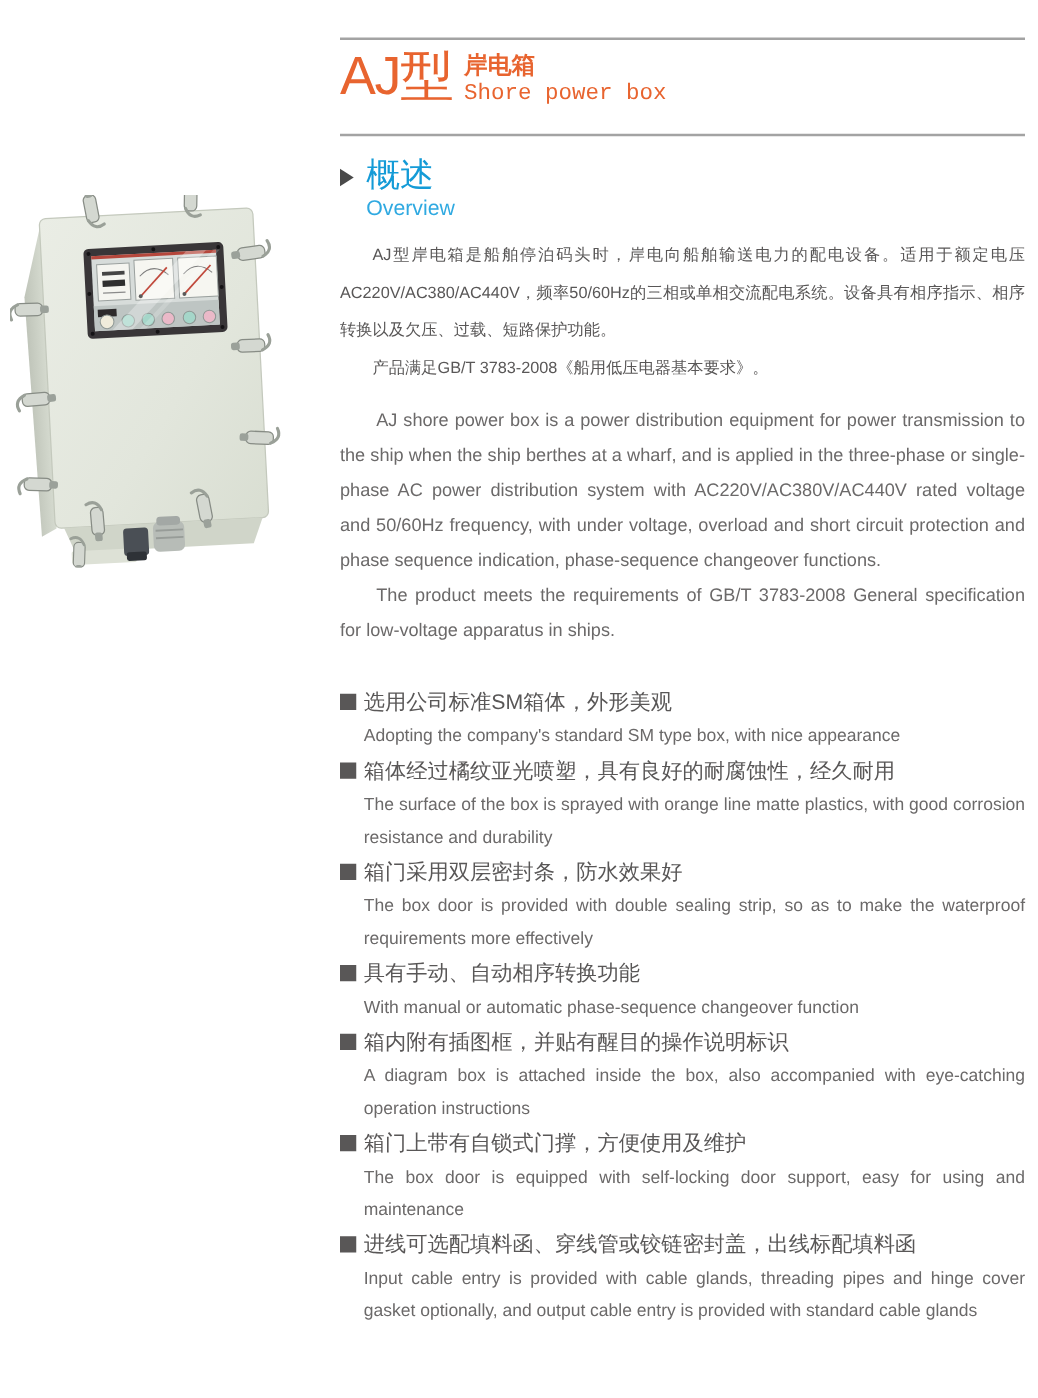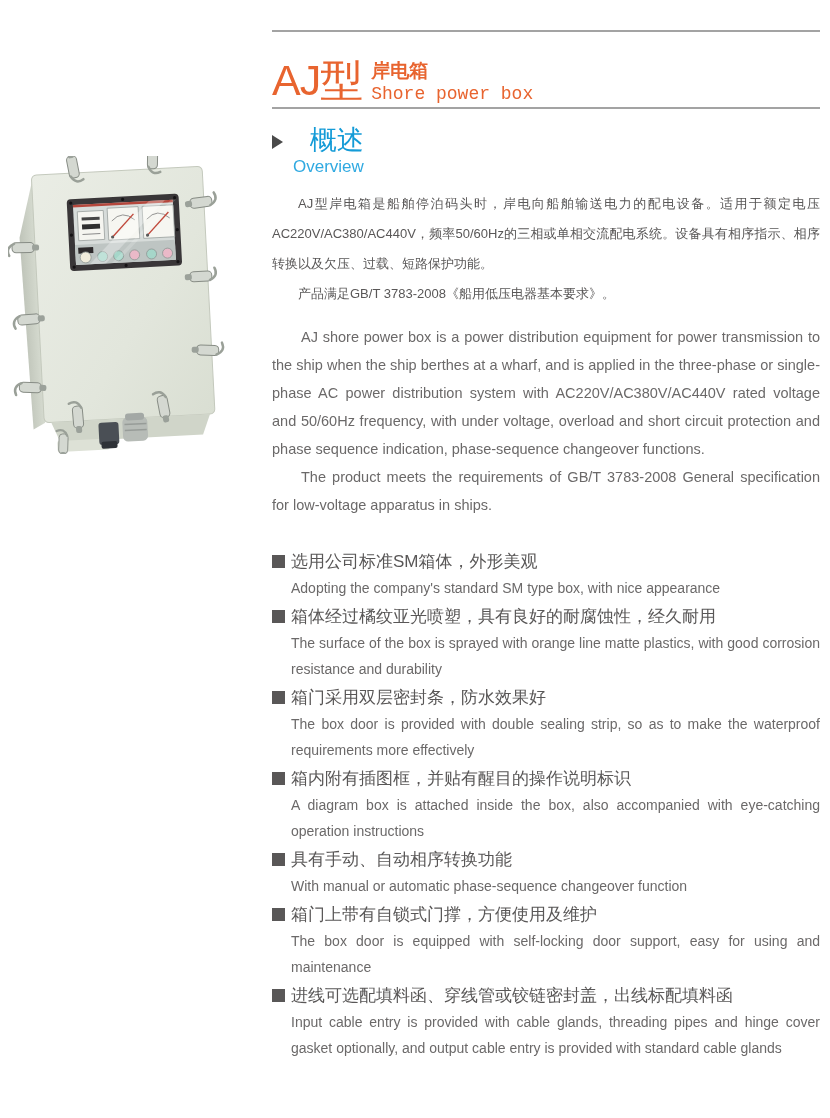--- a/index.html
+++ b/index.html
@@ -10,40 +10,40 @@
     font-family:"Liberation Sans","DejaVu Sans",sans-serif;
     overflow:hidden;
     color:#595757;
   }
   .rule{position:absolute;left:272px;right:10px;height:2px;background:#a3a3a3;}
   .rule-top{top:30px;}
   .rule-title{top:107px;}
 
   
   .title-block{
-    position:absolute;top:59px;left:272px;
+    position:absolute;top:40px;left:272px;
     display:flex;align-items:flex-start;gap:9px;
     color:#e8642f;
   }
   .model{font-size:43px;line-height:1;letter-spacing:-1px;}
   .subtitle{display:flex;flex-direction:column;padding-top:3px;font-family:Liberation Mono, monospace;}
   .sub-cn{font-size:19px;font-weight:bold;line-height:1.15;}
   .sub-en{font-size:18px;line-height:1.2;}
 
   
   .sec-head{display:flex;align-items:flex-start;}
   .tri{
     width:0;height:0;flex:none;
     border-left:11px solid #4a4a4a;
     border-top:7px solid transparent;
     border-bottom:7px solid transparent;
     margin:9px 10px 0 0;
   }
   .sec-titles{display:flex;flex-direction:column;}
-  .sec-cn{font-size:27px;line-height:1.1;color:#149bd7;font-weight:500;margin:0;text-align:right;}
+  .sec-cn{font-size:27px;line-height:1.1;color:#149bd7;font-weight:500;margin:0;}
   .sec-en{font-size:17px;line-height:1.25;color:#2fa9e1;}
 
   
   .overview{position:absolute;top:126px;left:272px;width:548px;}
   .overview p{margin:0;text-align:justify;}
   .p-cn{font-size:13px;line-height:30px;color:#595757;text-indent:2em;}
   .p-cn.first{margin-top:12px;}
   .p-en{font-size:14.5px;line-height:28px;color:#6b6969;text-indent:2em;}
   .p-en.first{margin-top:14px;}
 
@@ -220,30 +220,30 @@
       <li class="feat-item">
         <div class="feat-cn">
             <span class="sq"></span>
             <span>箱门采用双层密封条，防水效果好</span>
           </div>
         <div class="feat-en">The box door is provided with double sealing strip, so as to make the waterproof requirements more effectively</div>
       </li>
       <li class="feat-item">
         <div class="feat-cn">
             <span class="sq"></span>
+            <span>具有手动、自动相序转换功能</span>
+          </div>
+        <div class="feat-en">With manual or automatic phase-sequence changeover function</div>
+      </li>
+      <li class="feat-item">
+        <div class="feat-cn">
+            <span class="sq"></span>
             <span>箱内附有插图框，并贴有醒目的操作说明标识</span>
           </div>
         <div class="feat-en">A diagram box is attached inside the box, also accompanied with eye-catching operation instructions</div>
-      </li>
-      <li class="feat-item">
-        <div class="feat-cn">
-            <span class="sq"></span>
-            <span>具有手动、自动相序转换功能</span>
-          </div>
-        <div class="feat-en">With manual or automatic phase-sequence changeover function</div>
       </li>
       <li class="feat-item">
         <div class="feat-cn">
             <span class="sq"></span>
             <span>箱门上带有自锁式门撑，方便使用及维护</span>
           </div>
         <div class="feat-en">The box door is equipped with self-locking door support, easy for using and maintenance</div>
       </li>
       <li class="feat-item">
         <div class="feat-cn">

